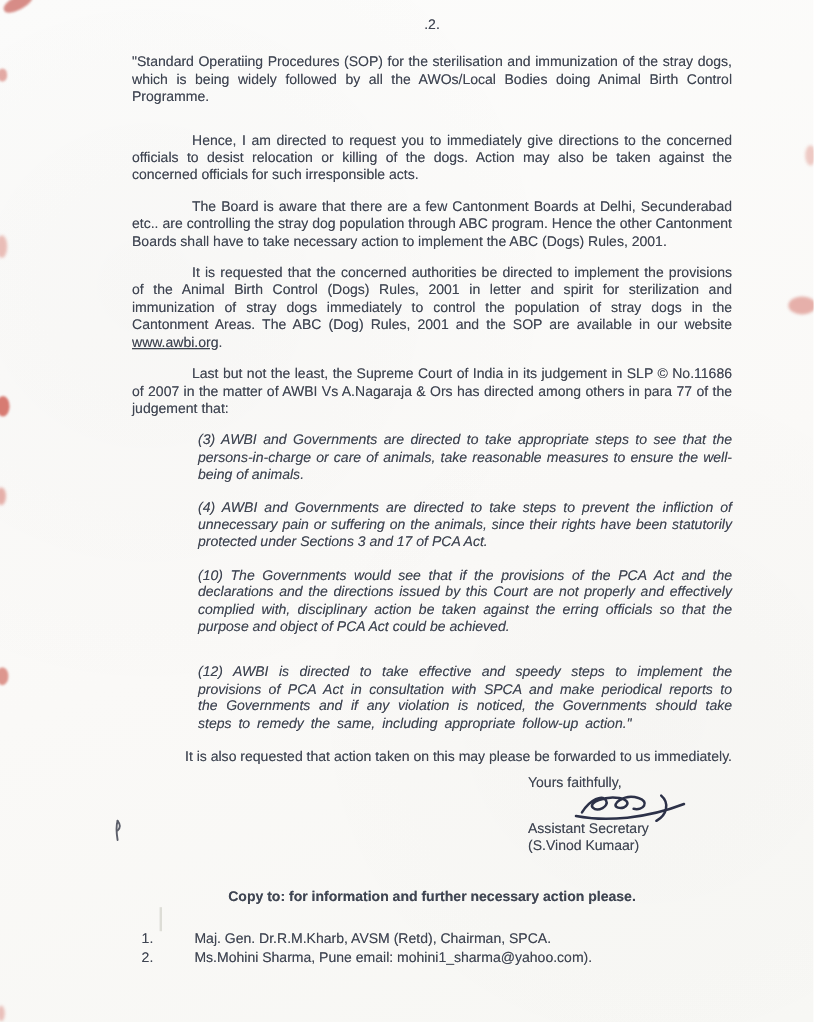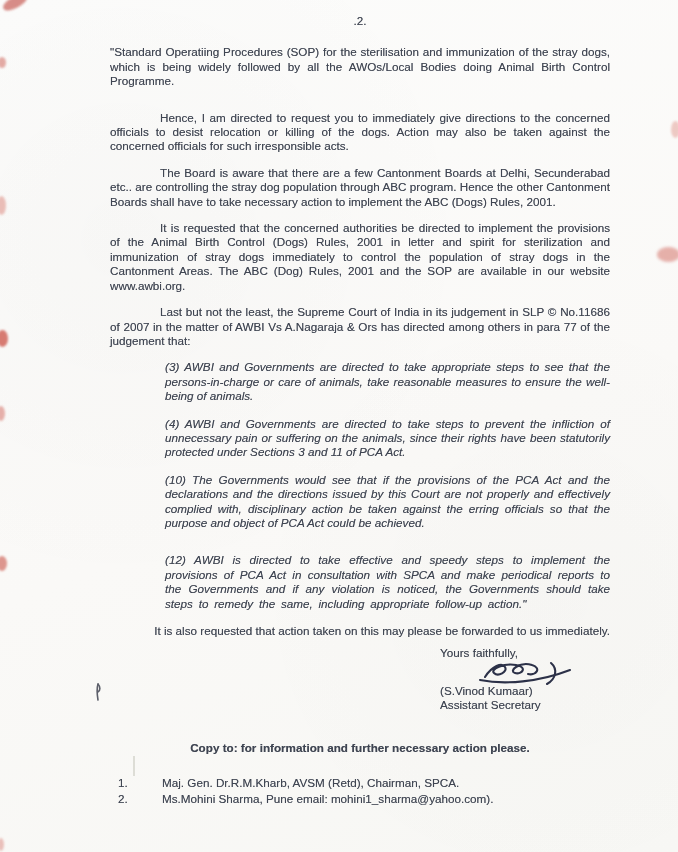--- a/index.html
+++ b/index.html
@@ -28,21 +28,21 @@
   .page-num { text-align: center; margin: 0 0 17px 0; }
   p { margin: 0 0 12px 0; text-align: justify; }
   p.sp-lg { margin-bottom: 22px; }
   .indent { text-indent: 50px; }
   .quote {
     margin-left: 55px;
     font-style: italic;
     margin-bottom: 13px;
   }
   .spread { word-spacing: 2.5px; margin-top: 23px; }
-  .link { cursor: pointer; }
+  .link { text-decoration: underline; cursor: pointer; }
   .p-last { margin-bottom: 8px; text-align: right; }
   .sig-block {
     width: 170px;
     margin-left: auto;
     margin-top: 8px;
     text-align: left;
   }
   .sig-block .line { line-height: 14.5px; }
   .sig-svg { display: block; margin: -3px auto -4px auto; }
   .copy-to { margin-top: 28px; text-align: center; font-weight: bold; }
@@ -65,39 +65,39 @@
     <p class="indent">Hence, I am directed to request you to immediately give directions to the concerned officials to desist relocation or killing of the dogs. Action may also be taken against the concerned officials for such irresponsible acts.</p>
 
     <p class="indent">The Board is aware that there are a few Cantonment Boards at Delhi, Secunderabad etc.. are controlling the stray dog population through ABC program. Hence the other Cantonment Boards shall have to take necessary action to implement the ABC (Dogs) Rules, 2001.</p>
 
     <p class="indent"><span>It is requested that the concerned authorities be directed to implement the provisions of the Animal Birth Control (Dogs) Rules, 2001 in letter and spirit for sterilization and immunization of stray dogs immediately to control the population of stray dogs in the Cantonment Areas. The ABC (Dog) Rules, 2001 and the SOP are available in our website </span><span class="link">www.awbi.org</span><span>.</span></p>
 
     <p class="indent">Last but not the least, the Supreme Court of India in its judgement in SLP © No.11686 of 2007 in the matter of AWBI Vs A.Nagaraja &amp; Ors has directed among others in para 77 of the judgement that:</p>
 
     <p class="quote">(3) AWBI and Governments are directed to take appropriate steps to see that the persons-in-charge or care of animals, take reasonable measures to ensure the well-being of animals.</p>
 
-    <p class="quote">(4) AWBI and Governments are directed to take steps to prevent the infliction of unnecessary pain or suffering on the animals, since their rights have been statutorily protected under Sections 3 and 11 of PCA Act.</p>
+    <p class="quote">(4) AWBI and Governments are directed to take steps to prevent the infliction of unnecessary pain or suffering on the animals, since their rights have been statutorily protected under Sections 3 and 17 of PCA Act.</p>
 
     <p class="quote">(10) The Governments would see that if the provisions of the PCA Act and the declarations and the directions issued by this Court are not properly and effectively complied with, disciplinary action be taken against the erring officials so that the purpose and object of PCA Act could be achieved.</p>
 
     <p class="quote spread">(12) AWBI is directed to take effective and speedy steps to implement the provisions of PCA Act in consultation with SPCA and make periodical reports to the Governments and if any violation is noticed, the Governments should take steps to remedy the same, including appropriate follow-up action."</p>
 
     <p class="p-last">It is also requested that action taken on this may please be forwarded to us immediately.</p>
 
     <div class="sig-block">
       <div class="line">Yours faithfully,</div>
       <svg class="sig-svg" width="96" height="30" viewBox="0 0 96 30">
         <g fill="none" stroke="#2c3148" stroke-width="2.1" stroke-linecap="round" stroke-linejoin="round">
           <path d="M8 19 C15 8 25 4 28 9 C31 14 21 19 17 15 C13 11 27 5 39 7 C51 9 45 17 38 15 C31 13 43 3 55 7 C65 10 59 18 51 16"></path>
           <path d="M3 22 C28 27 62 24 93 12"></path>
           <path d="M74 5 C81 11 79 21 70 26"></path>
         </g>
       </svg>
+      <div class="line">Assistant Secretary</div>
       <div class="line">(S.Vinod Kumaar)</div>
-      <div class="line">Assistant Secretary</div>
     </div>
 
     <div class="copy-to">Copy to: for information and further necessary action please.</div>
 
     <div class="recipients">
       <div class="recip">
         <span class="num">1.</span>
         <span>Maj. Gen. Dr.R.M.Kharb, AVSM (Retd), Chairman, SPCA.</span>
       </div>
       <div class="recip">

